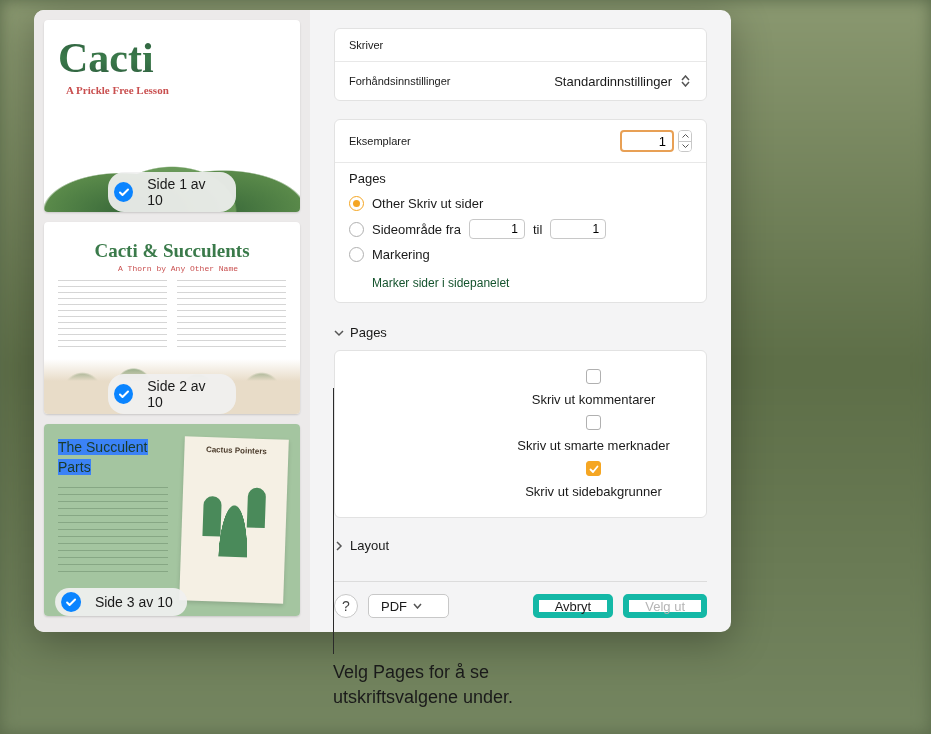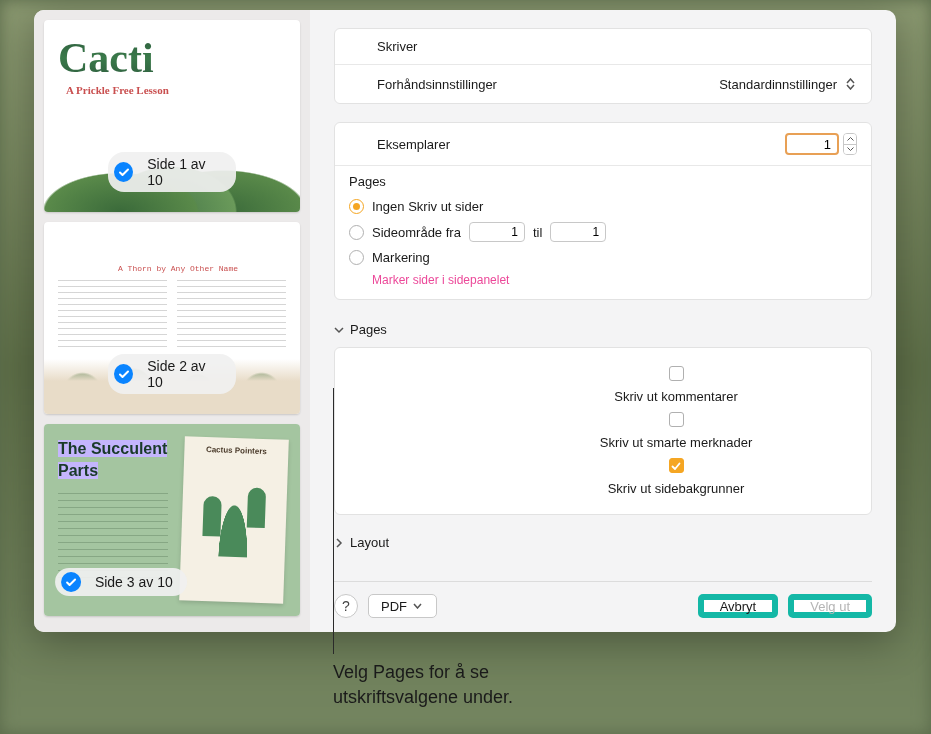--- a/index.html
+++ b/index.html
@@ -16,21 +16,21 @@
 .bg-img {
   position: absolute;
   inset: 0;
   background: linear-gradient(180deg, #8a9870 0%, #5d6e47 50%, #748560 100%);
   filter: blur(8px);
 }
 .dialog {
   position: absolute;
   top: 10px;
   left: 34px;
-  width: 862px;
+  width: 697px;
   height: 622px;
   background: #f4f4f5;
   border-radius: 10px;
   box-shadow: 0 10px 40px rgba(0,0,0,0.3);
   display: flex;
   overflow: hidden;
 }
 .sidebar {
   width: 276px;
   background: #eceaea;
@@ -44,21 +44,21 @@
   width: 256px;
   height: 192px;
   background: #fff;
   border-radius: 4px;
   position: relative;
   overflow: hidden;
   box-shadow: 0 1px 2px rgba(0,0,0,0.15);
 }
 .thumb-badge {
   position: absolute;
-  bottom: 20px;
+  bottom: 0;
   left: 50%;
   transform: translateX(-50%);
   display: flex;
   align-items: center;
   gap: 14px;
   background: rgba(240,240,240,0.92);
   padding: 4px 14px 4px 6px;
   border-radius: 16px;
   font-size: 14px;
 }
@@ -158,24 +158,24 @@
   inset: 0;
   background: #a4c5a0;
 }
 .t3-left {
   position: absolute;
   top: 14px;
   left: 14px;
   width: 110px;
 }
 .t3-left-title {
-  font-size: 16px;
-  font-weight: 700;
+  font-size: 14px;
+  font-weight: 400;
   color: #1a3a2a;
-  background: #c4b5fd;
+  background: #3b82f6;
   display: inline;
   line-height: 1.4;
 }
 .t3-left-body {
   margin-top: 10px;
   height: 90px;
   background: repeating-linear-gradient(180deg, #5a7a5a, #5a7a5a 1px, transparent 1px, transparent 7px);
   opacity: 0.4;
 }
 .t3-right {
@@ -221,21 +221,21 @@
   border-radius: 6px;
   margin-bottom: 18px;
 }
 .row {
   display: flex;
   align-items: center;
   padding: 10px 14px;
   border-bottom: 1px solid #e8e8e8;
 }
 .row:last-child { border-bottom: none; }
-.row-label { flex: 1; font-size: 13px; margin-left: 28px; }
+.row-label { flex: 1; font-size: 11px; }
 .select {
   display: inline-flex;
   align-items: center;
   gap: 6px;
   font-size: 13px;
   cursor: default;
 }
 .warn-icon {
   width: 15px;
   height: 14px;
@@ -324,23 +324,23 @@
   height: 20px;
   border: 1px solid #c8c8c8;
   border-radius: 4px;
   text-align: right;
   padding: 0 6px;
   font-size: 12px;
   background: #fff;
 }
 .hint {
   font-size: 12px;
-  color: #ec4899;
+  color: #14532d;
   margin-left: 23px;
-  margin-top: 4px;
+  margin-top: 10px;
 }
 
 .disclosure {
   display: flex;
   align-items: center;
   gap: 6px;
   padding: 4px 0;
   font-size: 13px;
   cursor: default;
 }
@@ -392,21 +392,21 @@
   border-radius: 50%;
   background: #fff;
   display: flex;
   align-items: center;
   justify-content: center;
   font-size: 14px;
   color: #444;
 }
 .pdf-btn {
   height: 24px;
-  padding: 0 14px 0 12px;
+  padding: 0 26px 0 12px;
   border: 1px solid #c8c8c8;
   border-radius: 5px;
   background: #fff;
   display: inline-flex;
   align-items: center;
   gap: 6px;
   font-size: 13px;
 }
 .spacer { flex: 1; }
 .btn {
@@ -455,20 +455,21 @@
         <span class="check-circle">
           <svg viewBox="0 0 12 12">
               <path d="M2 6.5l2.5 2.5L10 3.5" stroke="#fff" stroke-width="2" fill="none" stroke-linecap="round" stroke-linejoin="round"></path>
             </svg>
         </span>
         <span>Side 1 av 10</span>
       </div>
     </div>
 
     <div class="thumb">
+      <div class="t2-title">Cacti &amp; Succulents</div>
       <div class="t2-sub">A Thorn by Any Other Name</div>
       <div class="t2-body">
         <div class="t2-col"></div>
           <div class="t2-col"></div>
       </div>
       <div class="t2-plants"></div>
       <div class="thumb-badge">
         <span class="check-circle">
           <svg viewBox="0 0 12 12">
               <path d="M2 6.5l2.5 2.5L10 3.5" stroke="#fff" stroke-width="2" fill="none" stroke-linecap="round" stroke-linejoin="round"></path>
@@ -535,21 +536,21 @@
               <svg viewBox="0 0 7 4">
                 <path d="M0.5 0.5 L3.5 3.5 L6.5 0.5" stroke="#555" fill="none"></path>
               </svg>
             </div>
         </div>
       </div>
       <div class="pages-block">
         <div class="pages-heading">Pages</div>
         <div class="radio-row">
           <span class="radio checked"></span>
-          <span>Ingen Skriv ut sider</span>
+          <span>Other Skriv ut sider</span>
         </div>
         <div class="radio-row">
           <span class="radio"></span>
           <span>Sideområde fra</span>
           <input class="range-input" value="1" style="">
           <span>til</span>
           <input class="range-input" value="1" style="">
         </div>
         <div class="radio-row">
           <span class="radio"></span>

